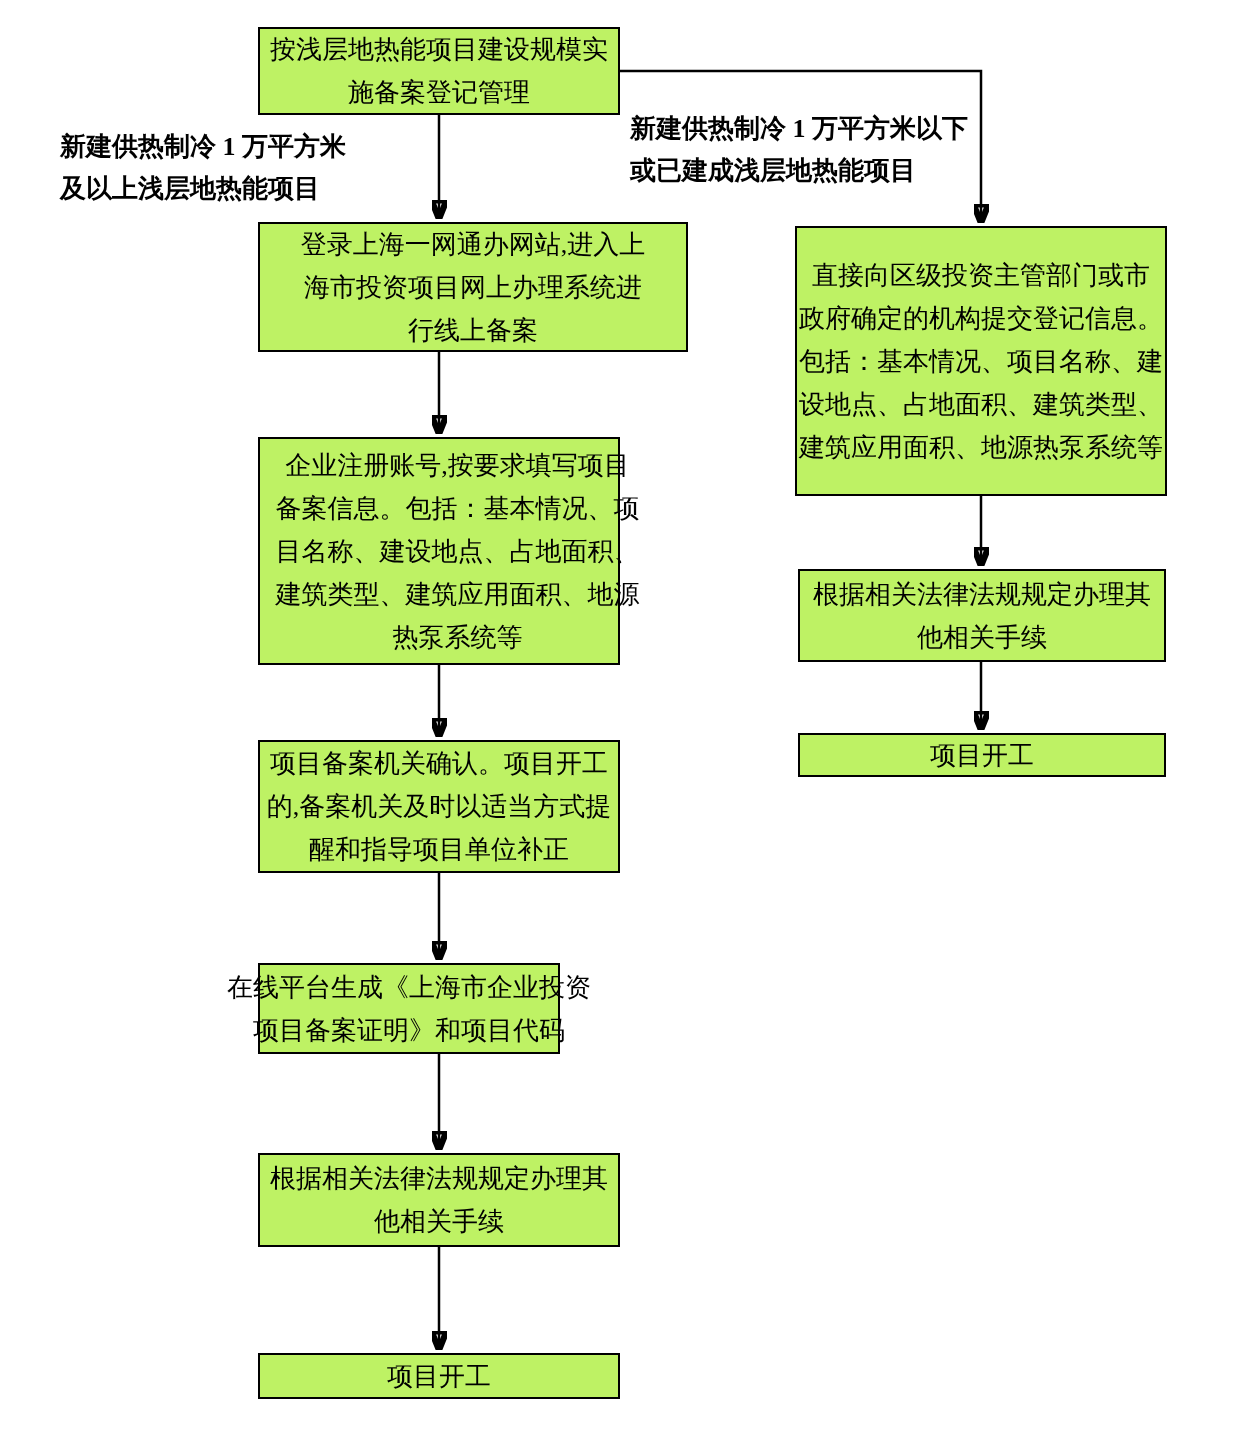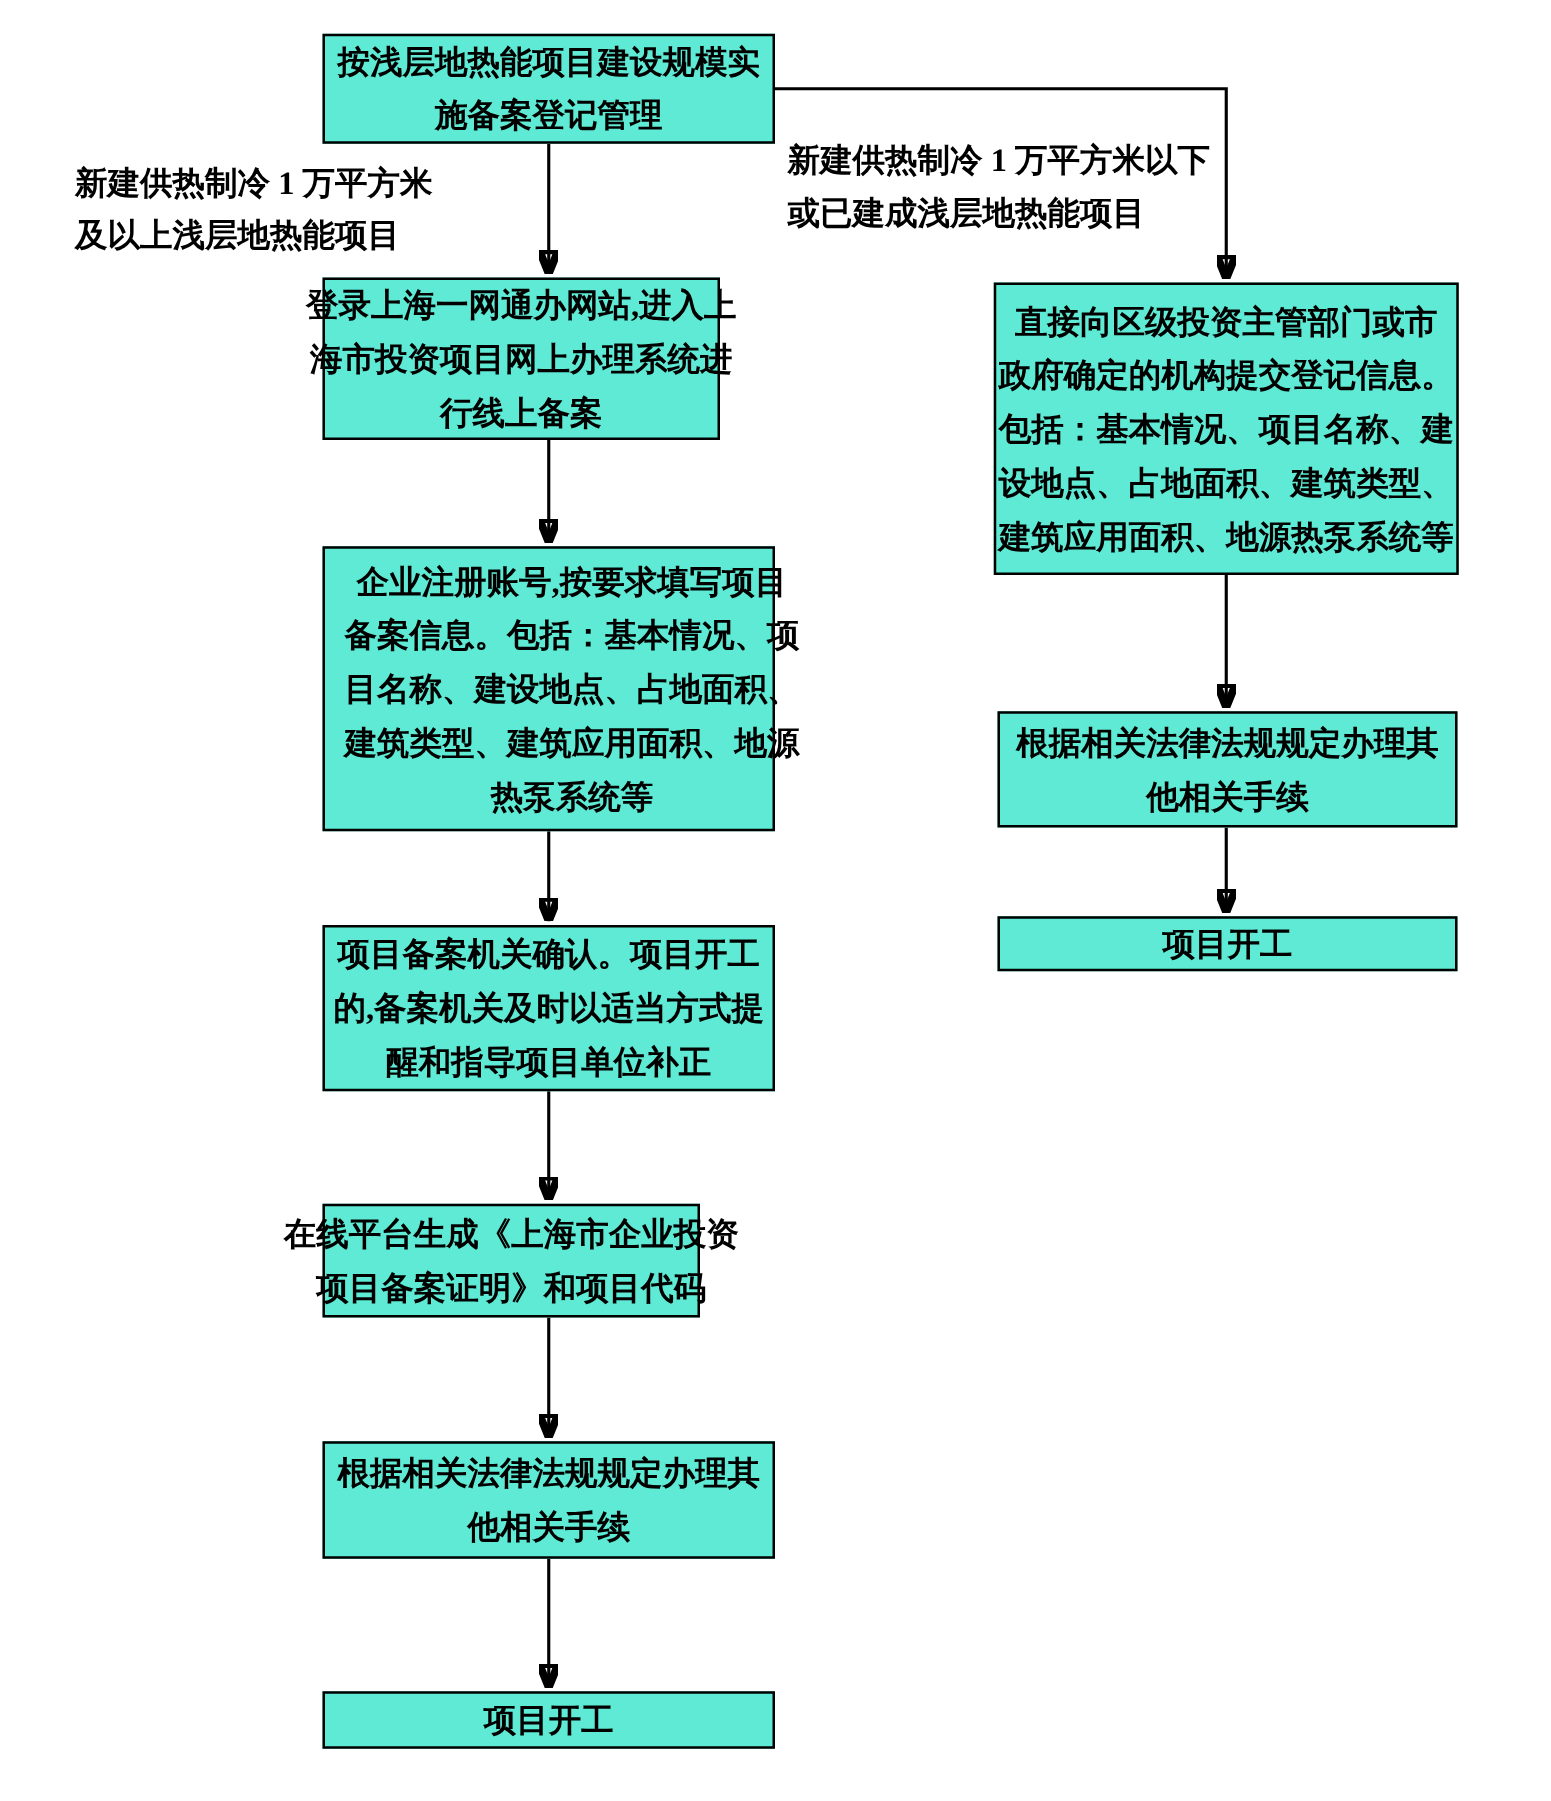--- a/index.html
+++ b/index.html
@@ -11,27 +11,27 @@
   .canvas {
     position: relative;
     width: 1241px;
     height: 1441px;
     background: #ffffff;
     overflow: hidden;
   }
   .box {
     position: absolute;
     border: 2px solid #000000;
-    background: #5eead4;
+    background: #bef264;
     display: flex;
     align-items: center;
     justify-content: center;
     text-align: center;
     white-space: pre;
-    font-weight: bold;
+    font-weight: normal;
     font-size: 26px;
     line-height: 43px;
     padding: 2px 2px;
   }
   .branch-label {
     position: absolute;
     font-weight: bold;
     font-size: 26px;
     line-height: 42px;
     white-space: pre;
@@ -73,38 +73,38 @@
   </svg>
 
   <div class="box" style="left:258px; top:27px; width:362px; height:88px;">按浅层地热能项目建设规模实
 施备案登记管理</div>
 
   <div class="branch-label" style="left:60px; top:126px;">新建供热制冷 1 万平方米
 及以上浅层地热能项目</div>
   <div class="branch-label" style="left:630px; top:108px;">新建供热制冷 1 万平方米以下
 或已建成浅层地热能项目</div>
 
-  <div class="box" style="left:258px; top:222px; width:318px; height:130px;">登录上海一网通办网站,进入上
+  <div class="box" style="left:258px; top:222px; width:430px; height:130px;">登录上海一网通办网站,进入上
 海市投资项目网上办理系统进
 行线上备案</div>
   <div class="box" style="left:258px; top:437px; width:362px; height:228px;padding-left:39px;">企业注册账号,按要求填写项目
 备案信息。包括：基本情况、项
 目名称、建设地点、占地面积、
 建筑类型、建筑应用面积、地源
 热泵系统等</div>
   <div class="box" style="left:258px; top:740px; width:362px; height:133px;">项目备案机关确认。项目开工
 的,备案机关及时以适当方式提
 醒和指导项目单位补正</div>
   <div class="box" style="left:258px; top:963px; width:302px; height:91px;">在线平台生成《上海市企业投资
 项目备案证明》和项目代码</div>
   <div class="box" style="left:258px; top:1153px; width:362px; height:94px;">根据相关法律法规规定办理其
 他相关手续</div>
   <div class="box" style="left:258px; top:1353px; width:362px; height:46px;">项目开工</div>
 
-  <div class="box" style="left:795px; top:226px; width:372px; height:234px;">直接向区级投资主管部门或市
+  <div class="box" style="left:795px; top:226px; width:372px; height:270px;">直接向区级投资主管部门或市
 政府确定的机构提交登记信息。
 包括：基本情况、项目名称、建
 设地点、占地面积、建筑类型、
 建筑应用面积、地源热泵系统等</div>
   <div class="box" style="left:798px; top:569px; width:368px; height:93px;">根据相关法律法规规定办理其
 他相关手续</div>
   <div class="box" style="left:798px; top:733px; width:368px; height:44px;">项目开工</div>
 
 </div>
 

